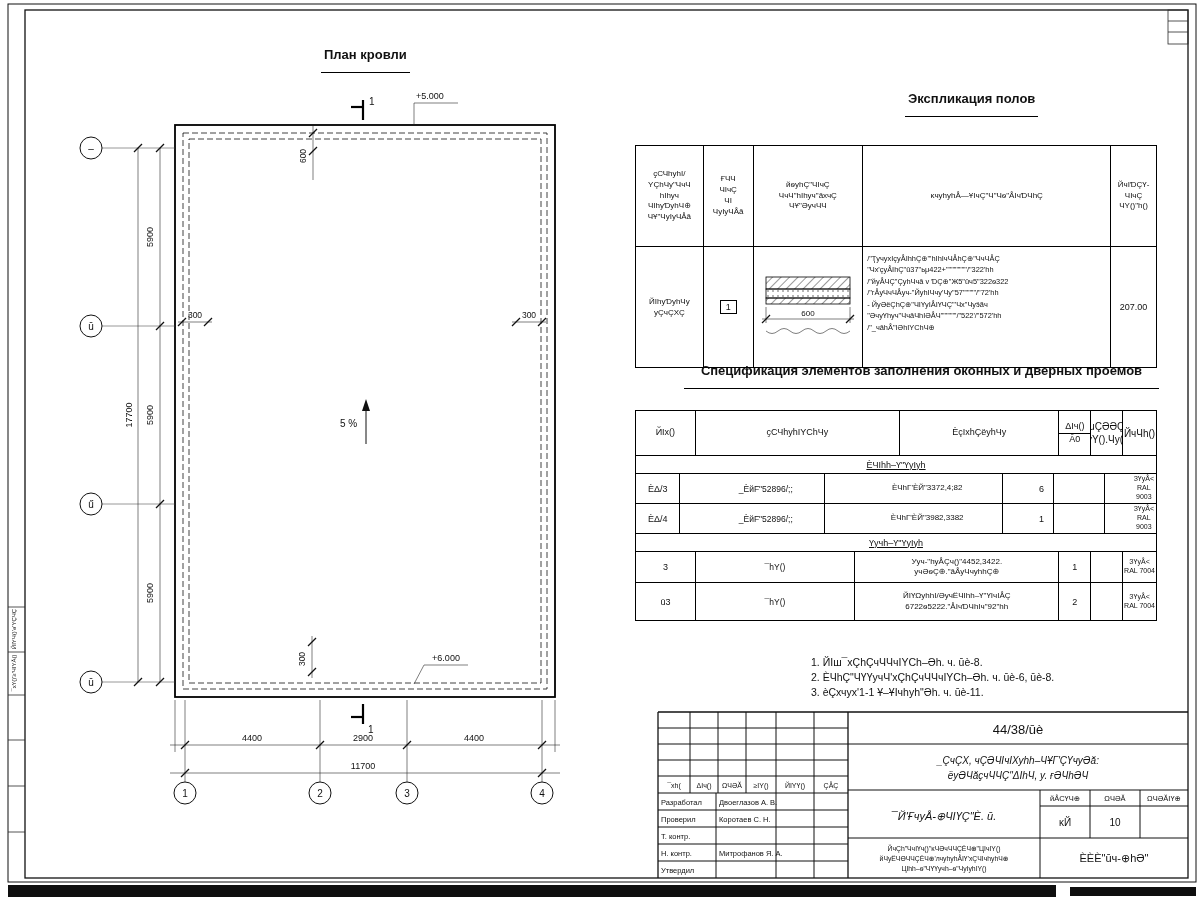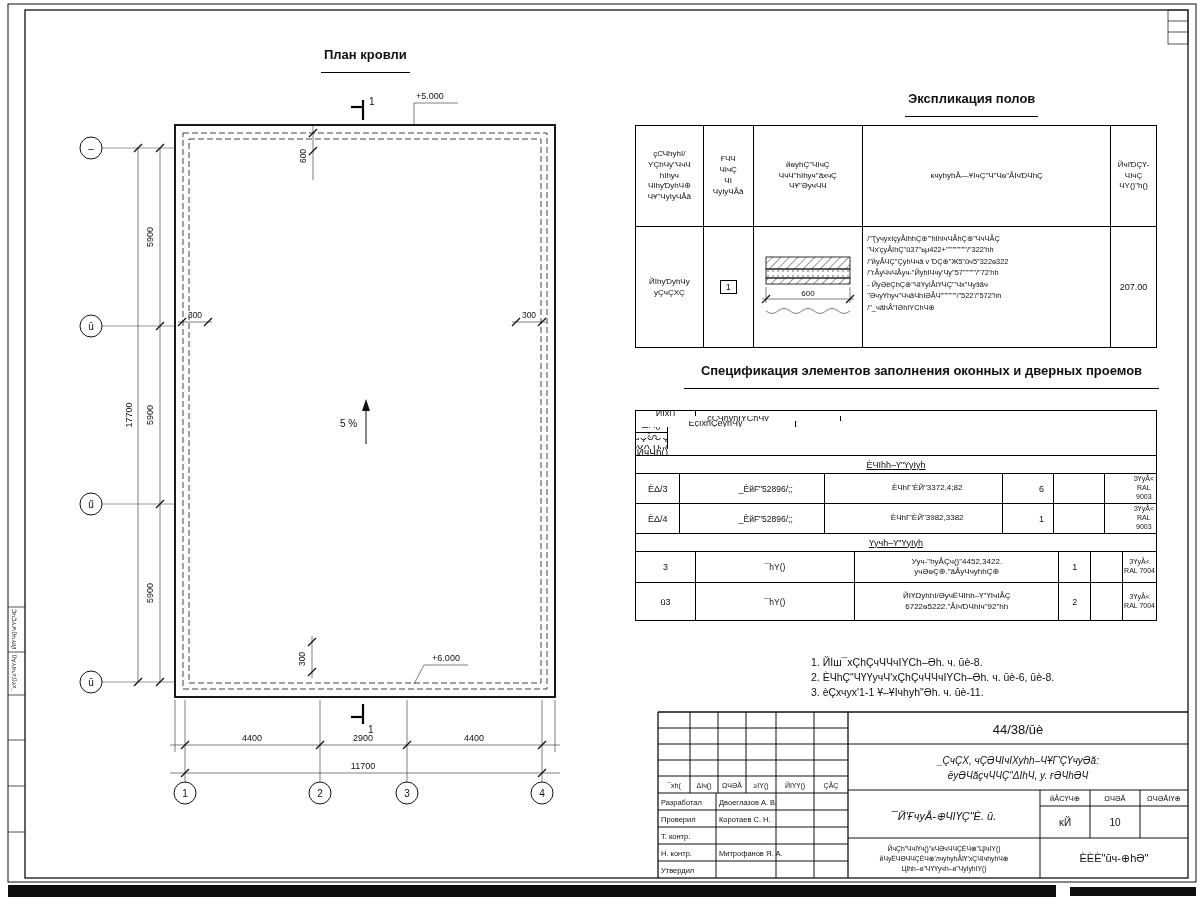--- a/index.html
+++ b/index.html
@@ -22,21 +22,21 @@
   .t75 { font-size:7.5px; } .t8 { font-size:8px; } .t85 { font-size:8.5px; }
   .t9 { font-size:9px; }  .t10 { font-size:10px; } .t11 { font-size:11px; }
   .t13 { font-size:13px; } .it { font-style:italic; }
 
   .abs { position:absolute; }
   .title { font-weight:bold; font-size:13px;
            border-bottom:1.3px solid #000; padding:0 3px 10px; white-space:nowrap; }
   .spec-title { font-size:13px; width:475px; text-align:center; }
 
   
-  .t1 { border:1.6px solid #000; width:522px; }
+  .t1 { border:1.6px solid #000; width:522px;margin-top:20px; }
   .t1row { display:flex; }
   .t1head { border-bottom:1.2px solid #000; }
   .t1c { border-right:1px solid #000; display:flex; align-items:center; justify-content:center;
          text-align:center; white-space:pre-line; overflow:hidden; }
   .t1c.last { border-right:none; }
   .t1head .t1c { height:100px; font-size:8px; line-height:1.35; padding:2px; }
   .t1body .t1c { height:120px; }
   .w1{width:68px} .w2{width:50px} .w3{width:110px} .w4{width:249px} .w5{width:45px}
   .t1body .w1 { font-size:8px; line-height:1.4; }
   .boxed { border:1px solid #000; padding:1px 5px; font-size:9px; }
@@ -45,21 +45,21 @@
   .area { font-size:9px; }
 
   
   .t2 { border:1.6px solid #000; width:522px; }
   .t2 .r { display:flex; border-bottom:1px solid #000; align-items:stretch; }
   .t2 .r.lastr { border-bottom:none; }
   .t2c { border-right:1px solid #000; display:flex; align-items:center; justify-content:center;
          text-align:center; white-space:pre-line; overflow:hidden; }
   .t2c.last { border-right:none; }
   .s1{width:60px} .s2{width:160px} .s3{width:205px} .s4{width:32px} .s5{width:32px} .s6{width:33px}
-  .hrow { height:45px;flex-direction:column; }
+  .hrow { height:45px; }
   .hrow .t2c { font-size:9px; line-height:1.3; }
   .hrow .s5 { font-size:10px; }
   .hrow .s6 { font-size:10px; }
   .frac { flex-direction:column; padding:0; font-size:8px; }
   .frac .fb { border-top:1px solid #000; width:100%; }
   .secr { height:18px; }
   .secr div { width:100%; display:flex; align-items:center; justify-content:center; font-size:9px; }
   .secr span { text-decoration:underline; }
   .dr30 { height:30px;gap:27px; } .dr31 { height:31px; } .dr37 { height:37px; }
   .cmark { font-size:9px; } .cdes { font-size:8.5px; } .cname { font-size:8px; line-height:1.3; }

